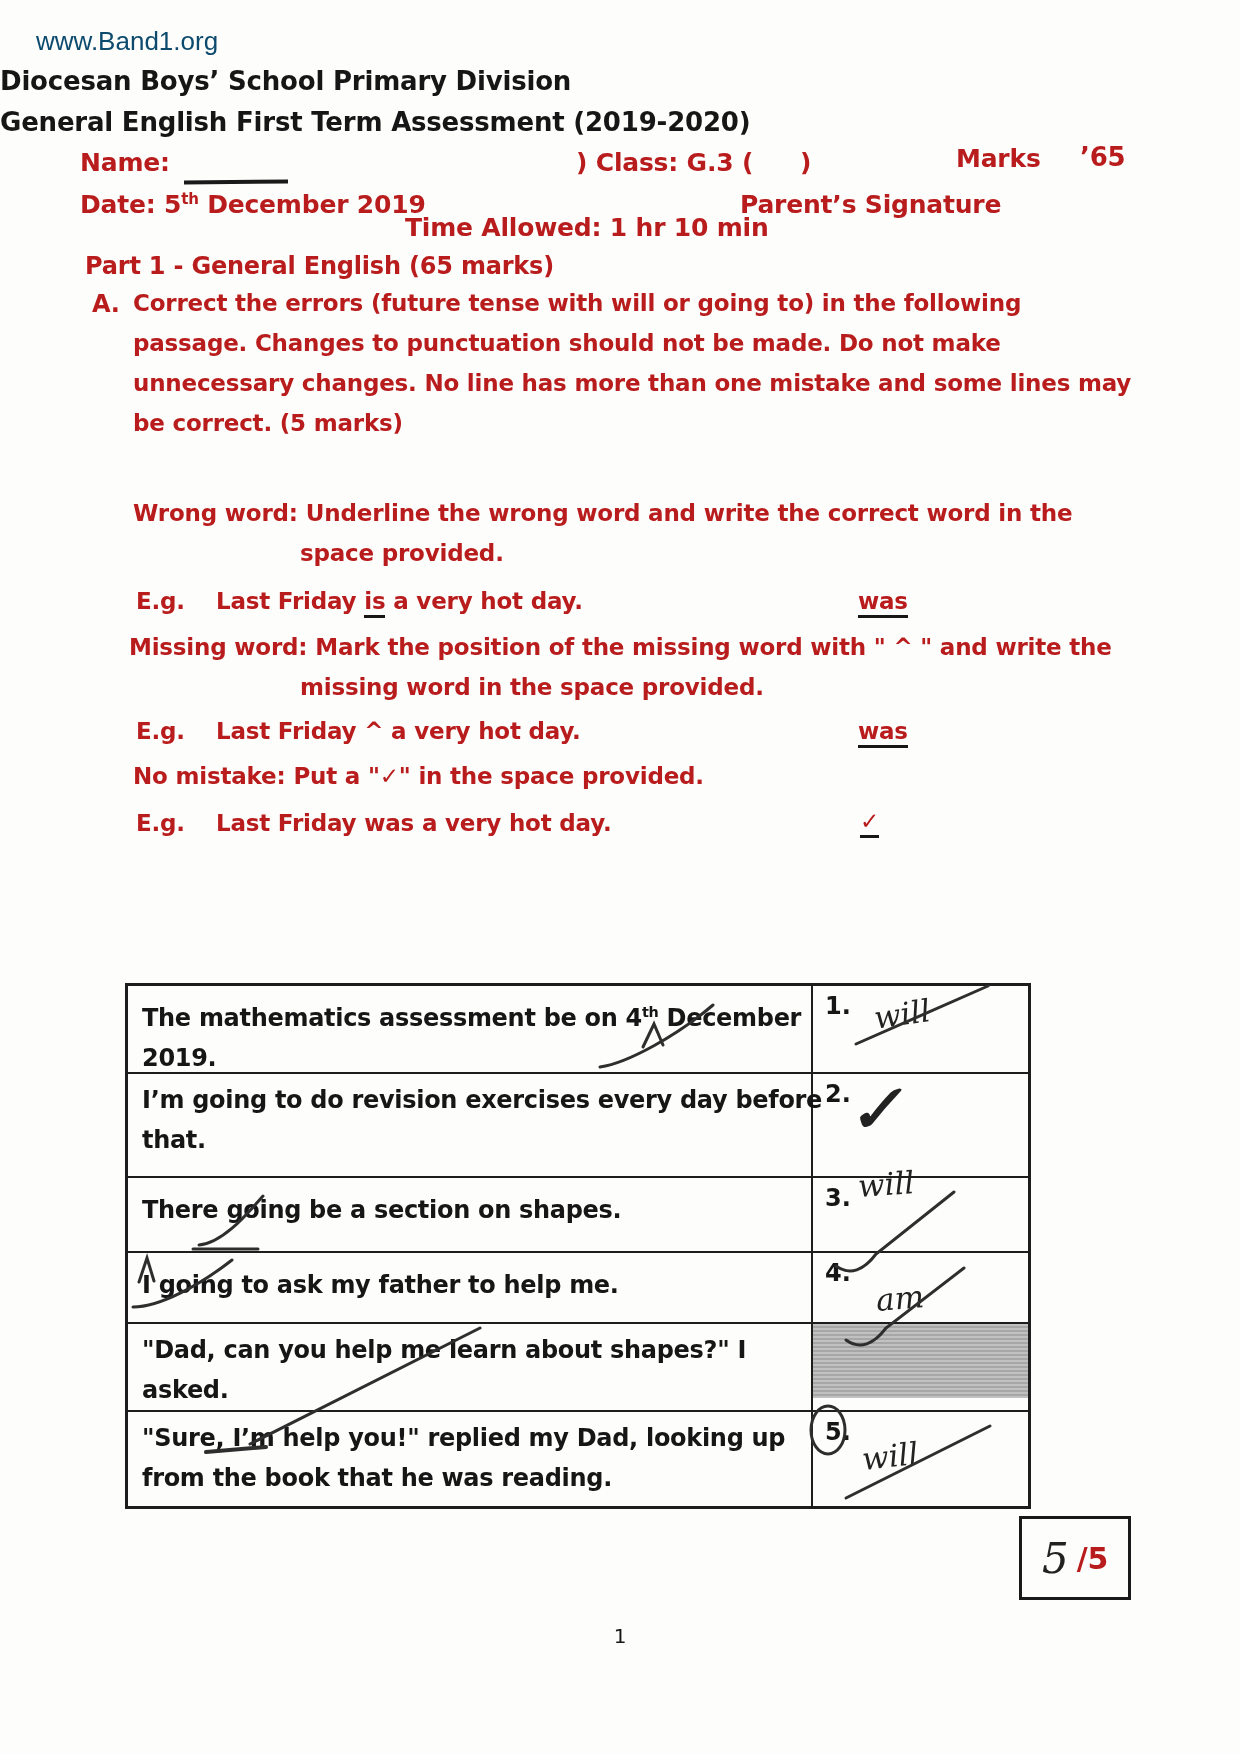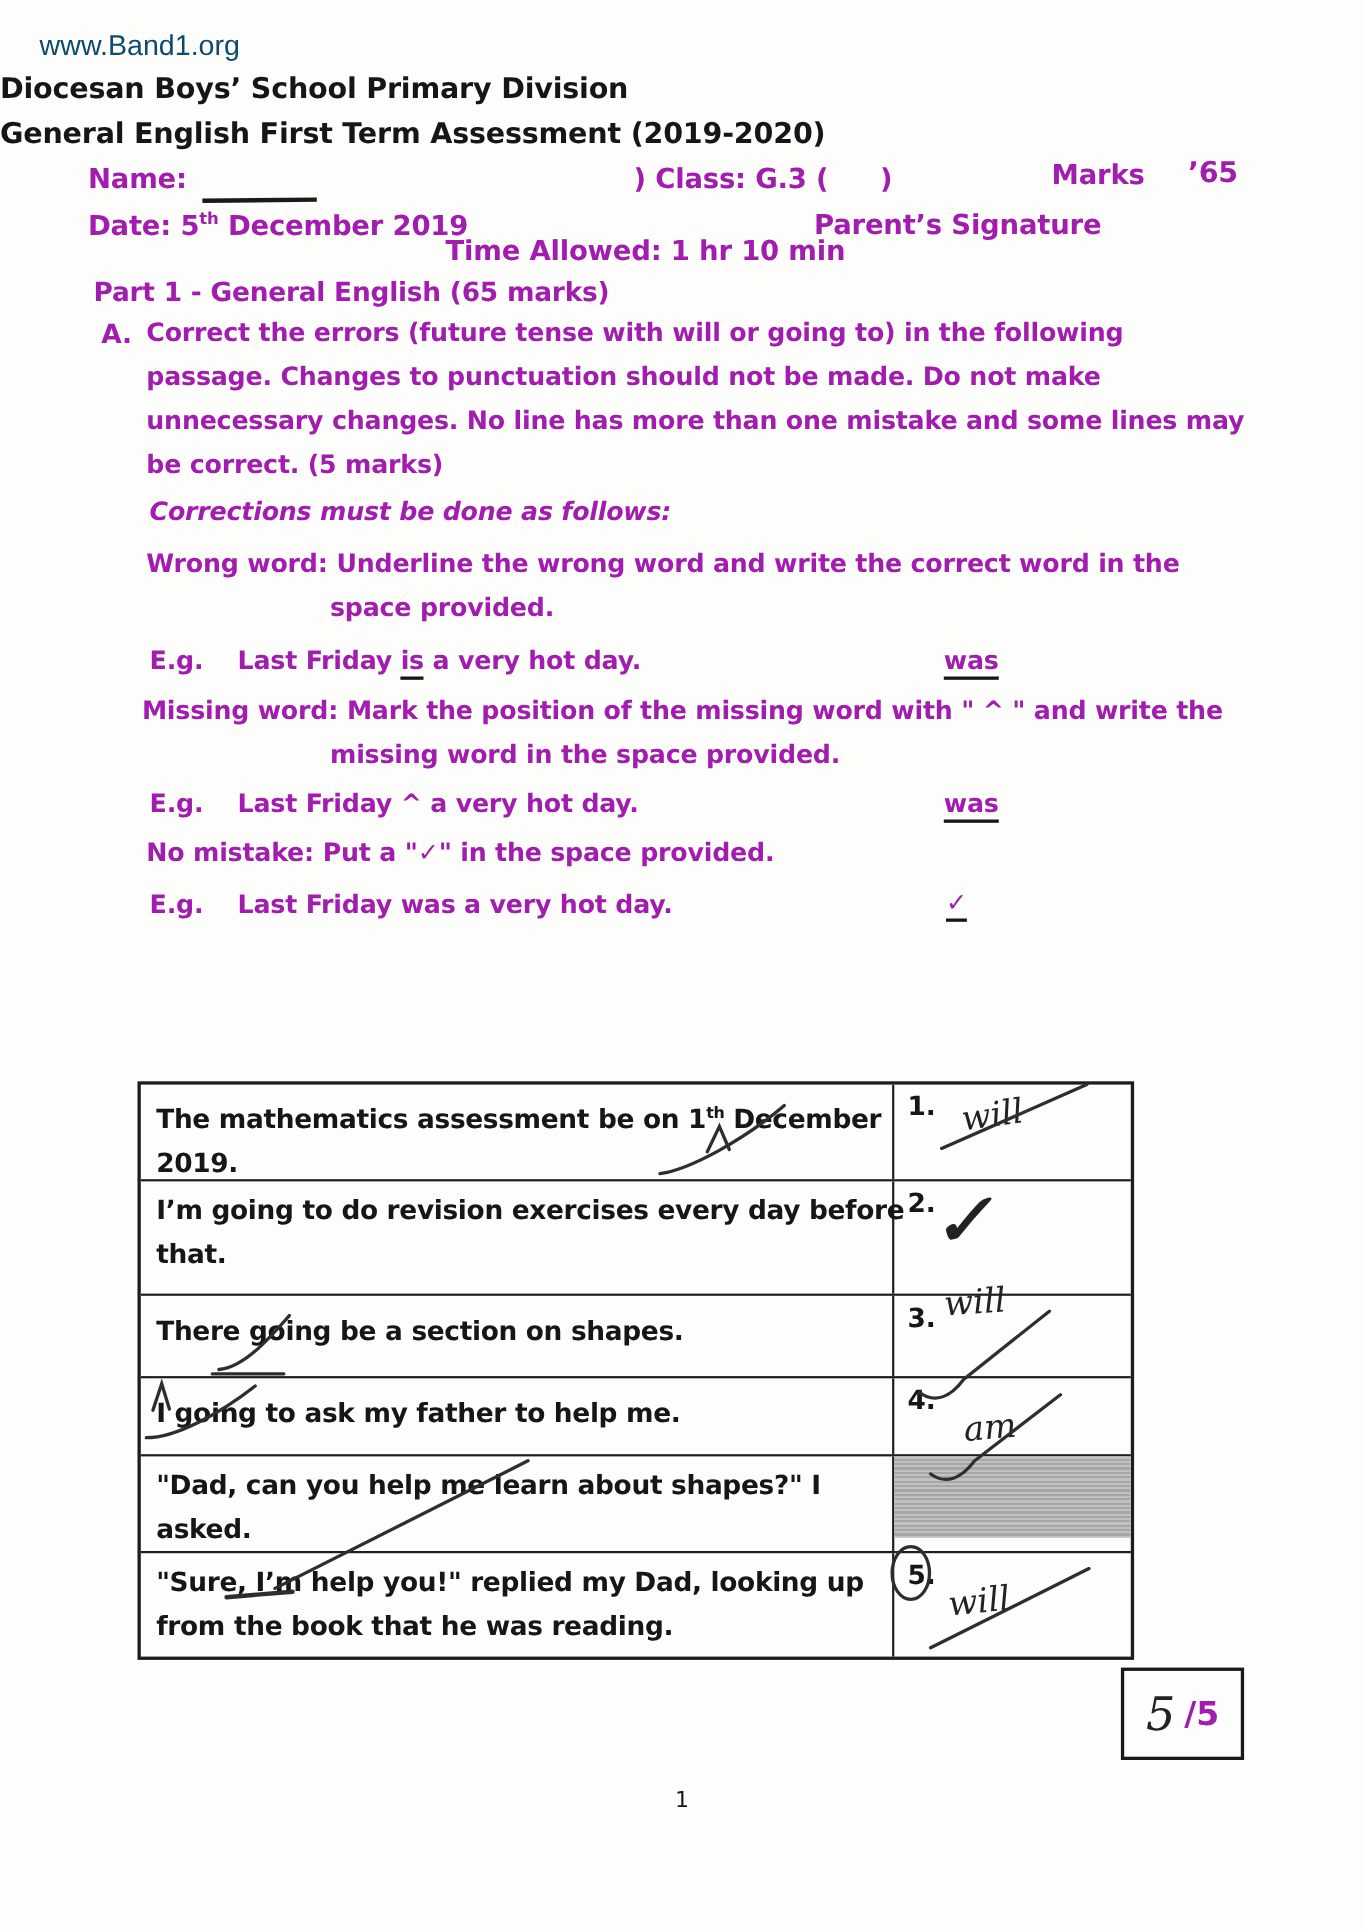--- a/index.html
+++ b/index.html
@@ -2,21 +2,21 @@
 <html><head>
 <meta charset="utf-8">
 <style>
   html,body{margin:0;padding:0;background:#d9d9d9;}
   .page{
     position:relative;width:1240px;height:1754px;margin:0 auto;
     background:#fdfdfb;color:#161616;overflow:hidden;
     font-family:"DejaVu Sans",sans-serif;
   }
   .abs{position:absolute;white-space:nowrap;}
-  .printed{font-weight:bold;font-size:23px;letter-spacing:-0.2px;color:#a21caf;}
+  .printed{font-weight:bold;font-size:23px;letter-spacing:-0.2px;color:#b91c1c;}
   .title{font-size:26px;font-weight:bold;letter-spacing:-0.2px;text-align:left;left:0;right:0;}
   .watermark{font-family:"Liberation Sans",sans-serif;font-weight:normal;font-size:26px;color:#0c4a6e;}
   .ital{font-style:italic;}
   .u{ text-decoration:none;border-bottom:3px solid #171717;padding-bottom:1px;}
   .hw{font-family:"DejaVu Serif",serif;font-style:italic;font-weight:normal;color:#222;}
   .hw-answer{font-size:31px;}
   .hw-tick{font-size:54px;font-weight:bold;}
   
   .ex-table{position:absolute;left:125px;top:983px;width:906px;border:3px solid #1d1d1d;box-sizing:border-box;}
   .ex-row{display:flex;border-bottom:2px solid #1d1d1d;box-sizing:border-box;}
@@ -55,21 +55,20 @@
   <div class="abs printed" style="left:740px;top:190px;font-size:25px;">Parent’s Signature</div>
 
   <div class="abs printed" style="left:85px;top:252px;font-size:24px;">Part 1 - General English (65 marks)</div>
 
   <div class="abs printed" style="left:92px;top:290px;font-size:24px;">A.</div>
   <div class="abs printed" style="left:133px;top:290px;">Correct the errors (future tense with will or going to) in the following</div>
   <div class="abs printed" style="left:133px;top:330px;">passage. Changes to punctuation should not be made. Do not make</div>
   <div class="abs printed" style="left:133px;top:370px;">unnecessary changes. No line has more than one mistake and some lines may</div>
   <div class="abs printed" style="left:133px;top:410px;">be correct. (5 marks)</div>
 
-  <div class="abs printed ital" style="left:136px;top:453px;">Corrections must be done as follows:</div>
 
   <div class="abs printed" style="left:133px;top:500px;"><span style="margin-right:8px;">Wrong word:</span><span>Underline the wrong word and write the correct word in the</span></div>
   <div class="abs printed" style="left:300px;top:540px;">space provided.</div>
 
   <div class="abs printed" style="left:136px;top:588px;">E.g.</div>
   <div class="abs printed" style="left:216px;top:588px;"><span>Last Friday </span><span class="u">is</span><span> a very hot day.</span></div>
   <div class="abs printed u" style="left:858px;top:588px;">was</div>
 
   <div class="abs printed" style="left:129px;top:634px;"><span style="margin-right:8px;">Missing word:</span><span>Mark the position of the missing word with " ^ " and write the</span></div>
   <div class="abs printed" style="left:300px;top:674px;">missing word in the space provided.</div>
@@ -81,21 +80,21 @@
   <div class="abs printed" style="left:133px;top:763px;"><span style="margin-right:8px;">No mistake:</span><span>Put a "✓" in the space provided.</span></div>
 
   <div class="abs printed" style="left:136px;top:810px;">E.g.</div>
   <div class="abs printed" style="left:216px;top:810px;">Last Friday was a very hot day.</div>
   <div class="abs printed u" style="left:860px;top:808px;">✓</div>
 
   <div class="ex-table">
     <div class="ex-row" style="height:88px;">
       <div class="cell-l">
         <span>The mathematics assessment</span>
-        <span>be on 1</span><sup>th</sup><span> December</span><br>
+        <span>be on 4</span><sup>th</sup><span> December</span><br>
         <span>2019.</span>
       </div>
       <div class="cell-r"><span>1.</span></div>
     </div>
     <div class="ex-row" style="height:104px;">
       <div class="cell-l">
         <span>I’m going to do revision exercises every day before</span><br>
         <span>that.</span>
       </div>
       <div class="cell-r"><span>2.</span></div>

